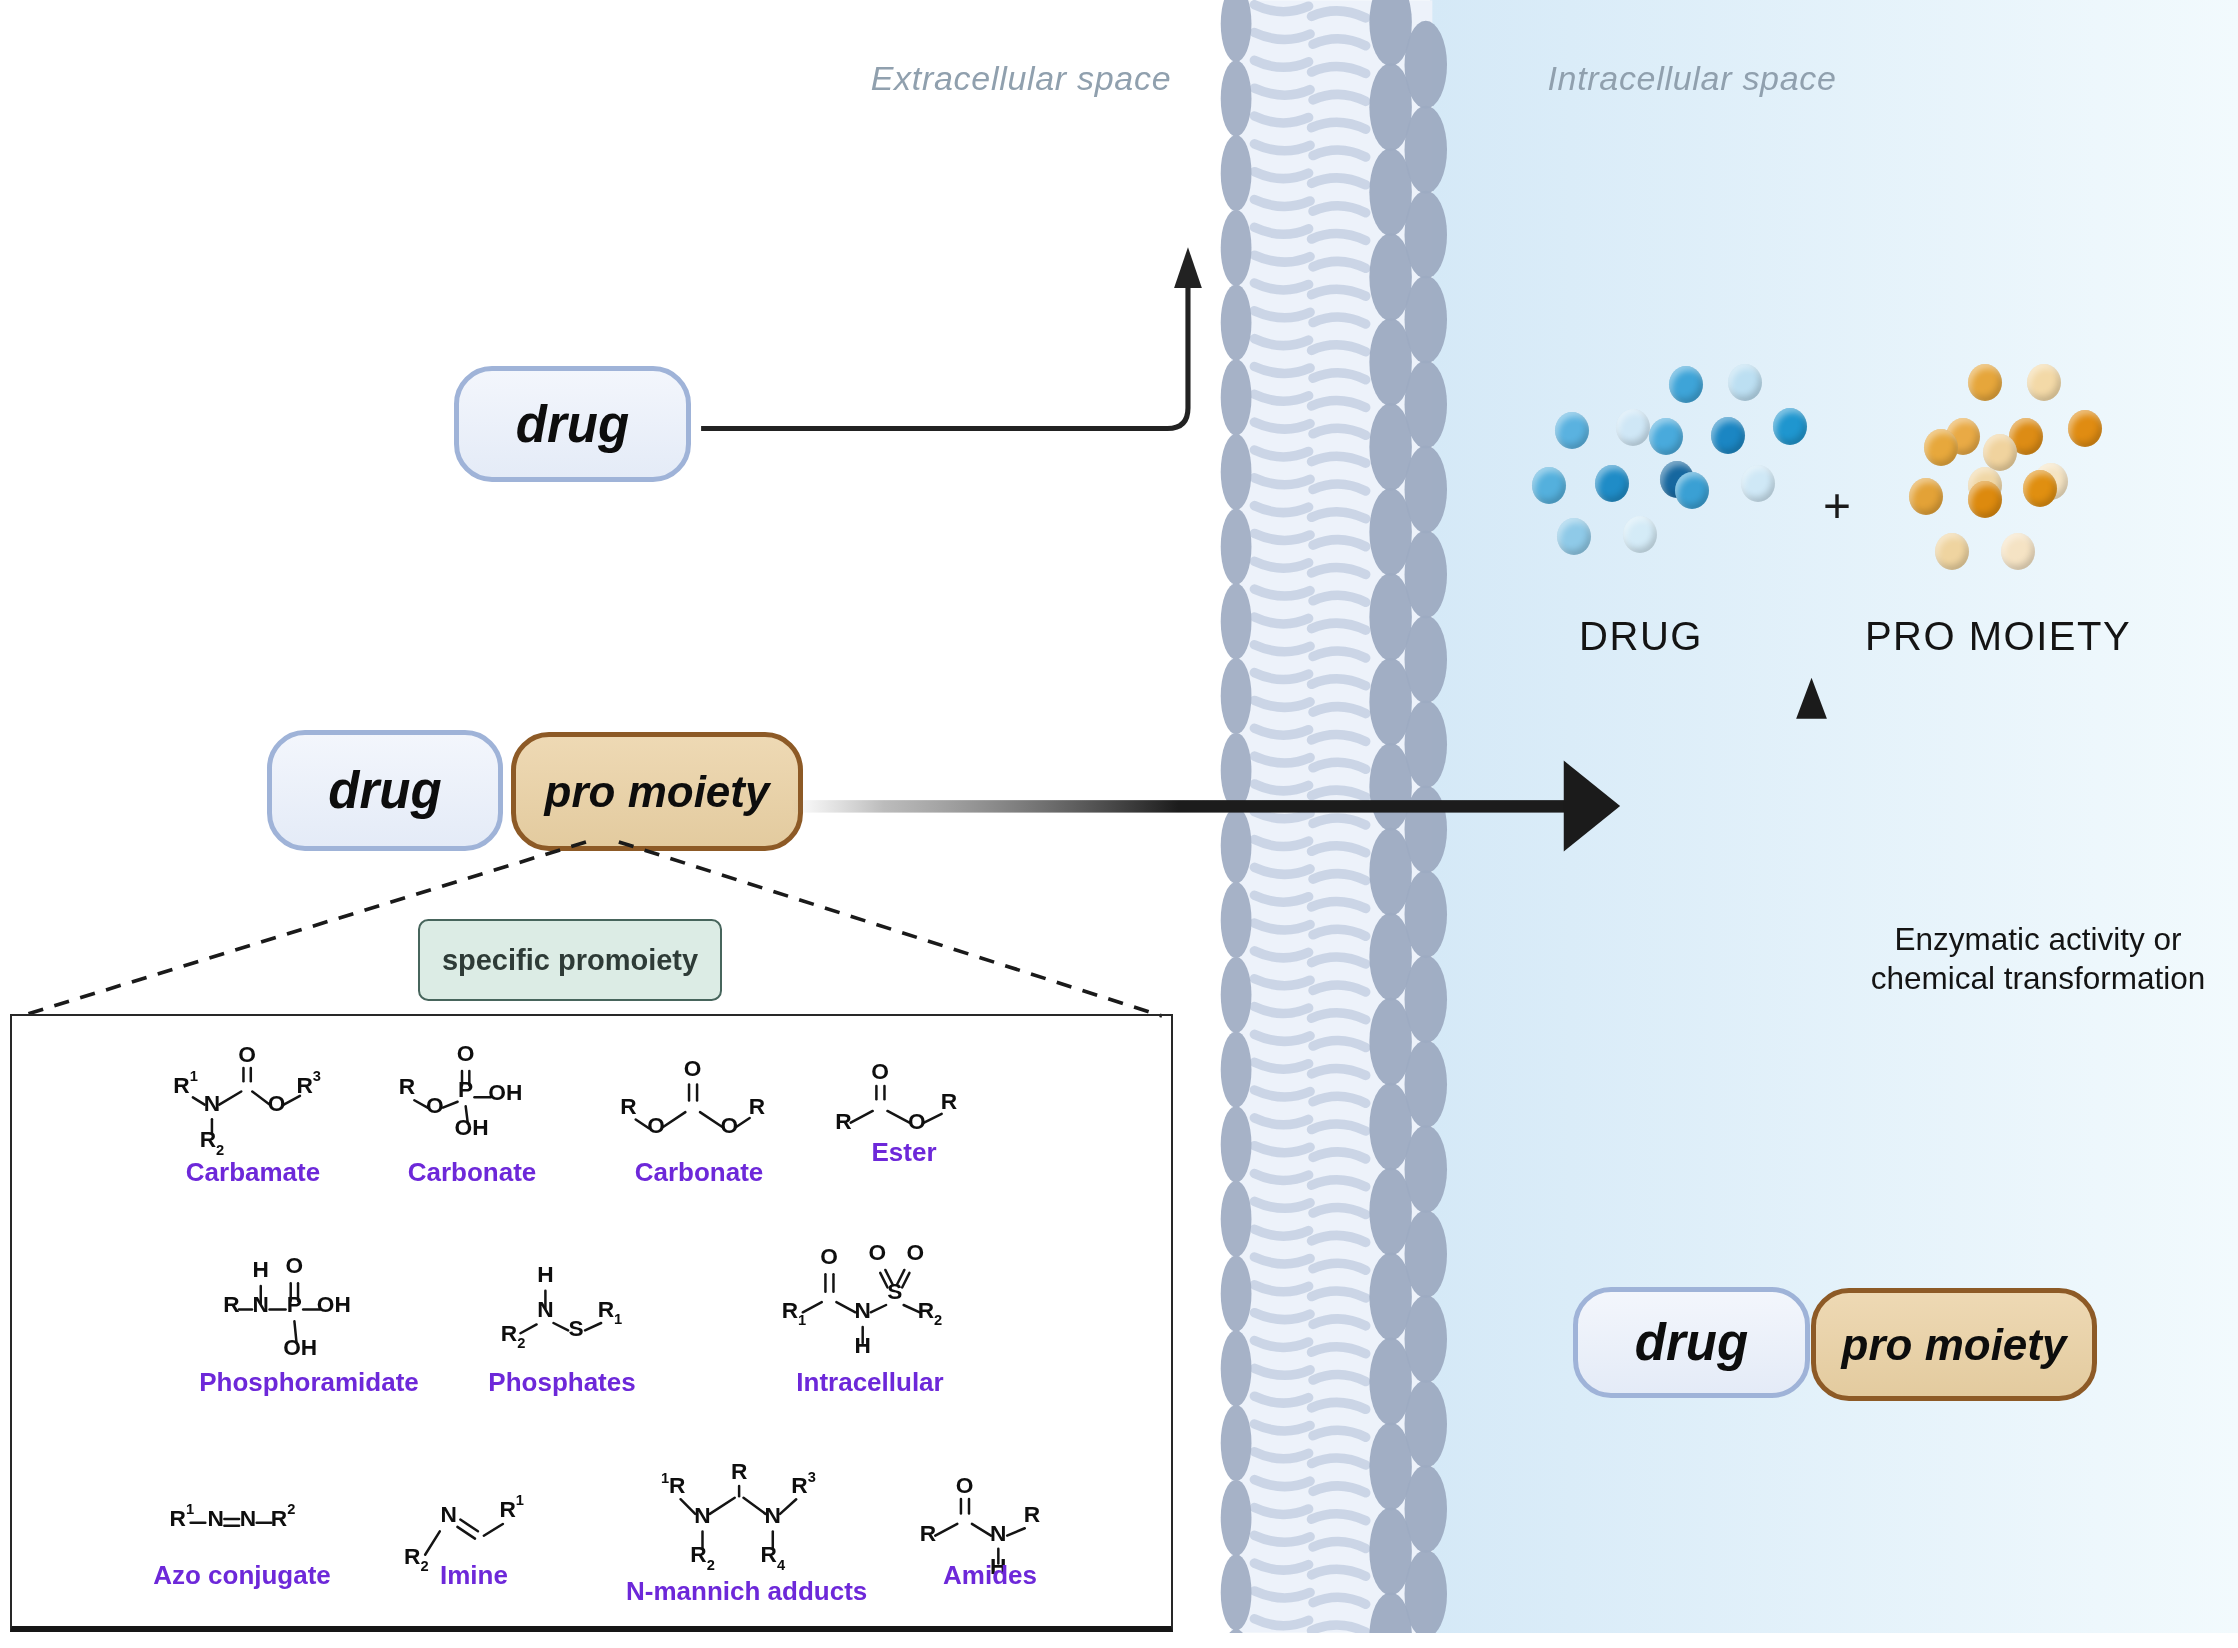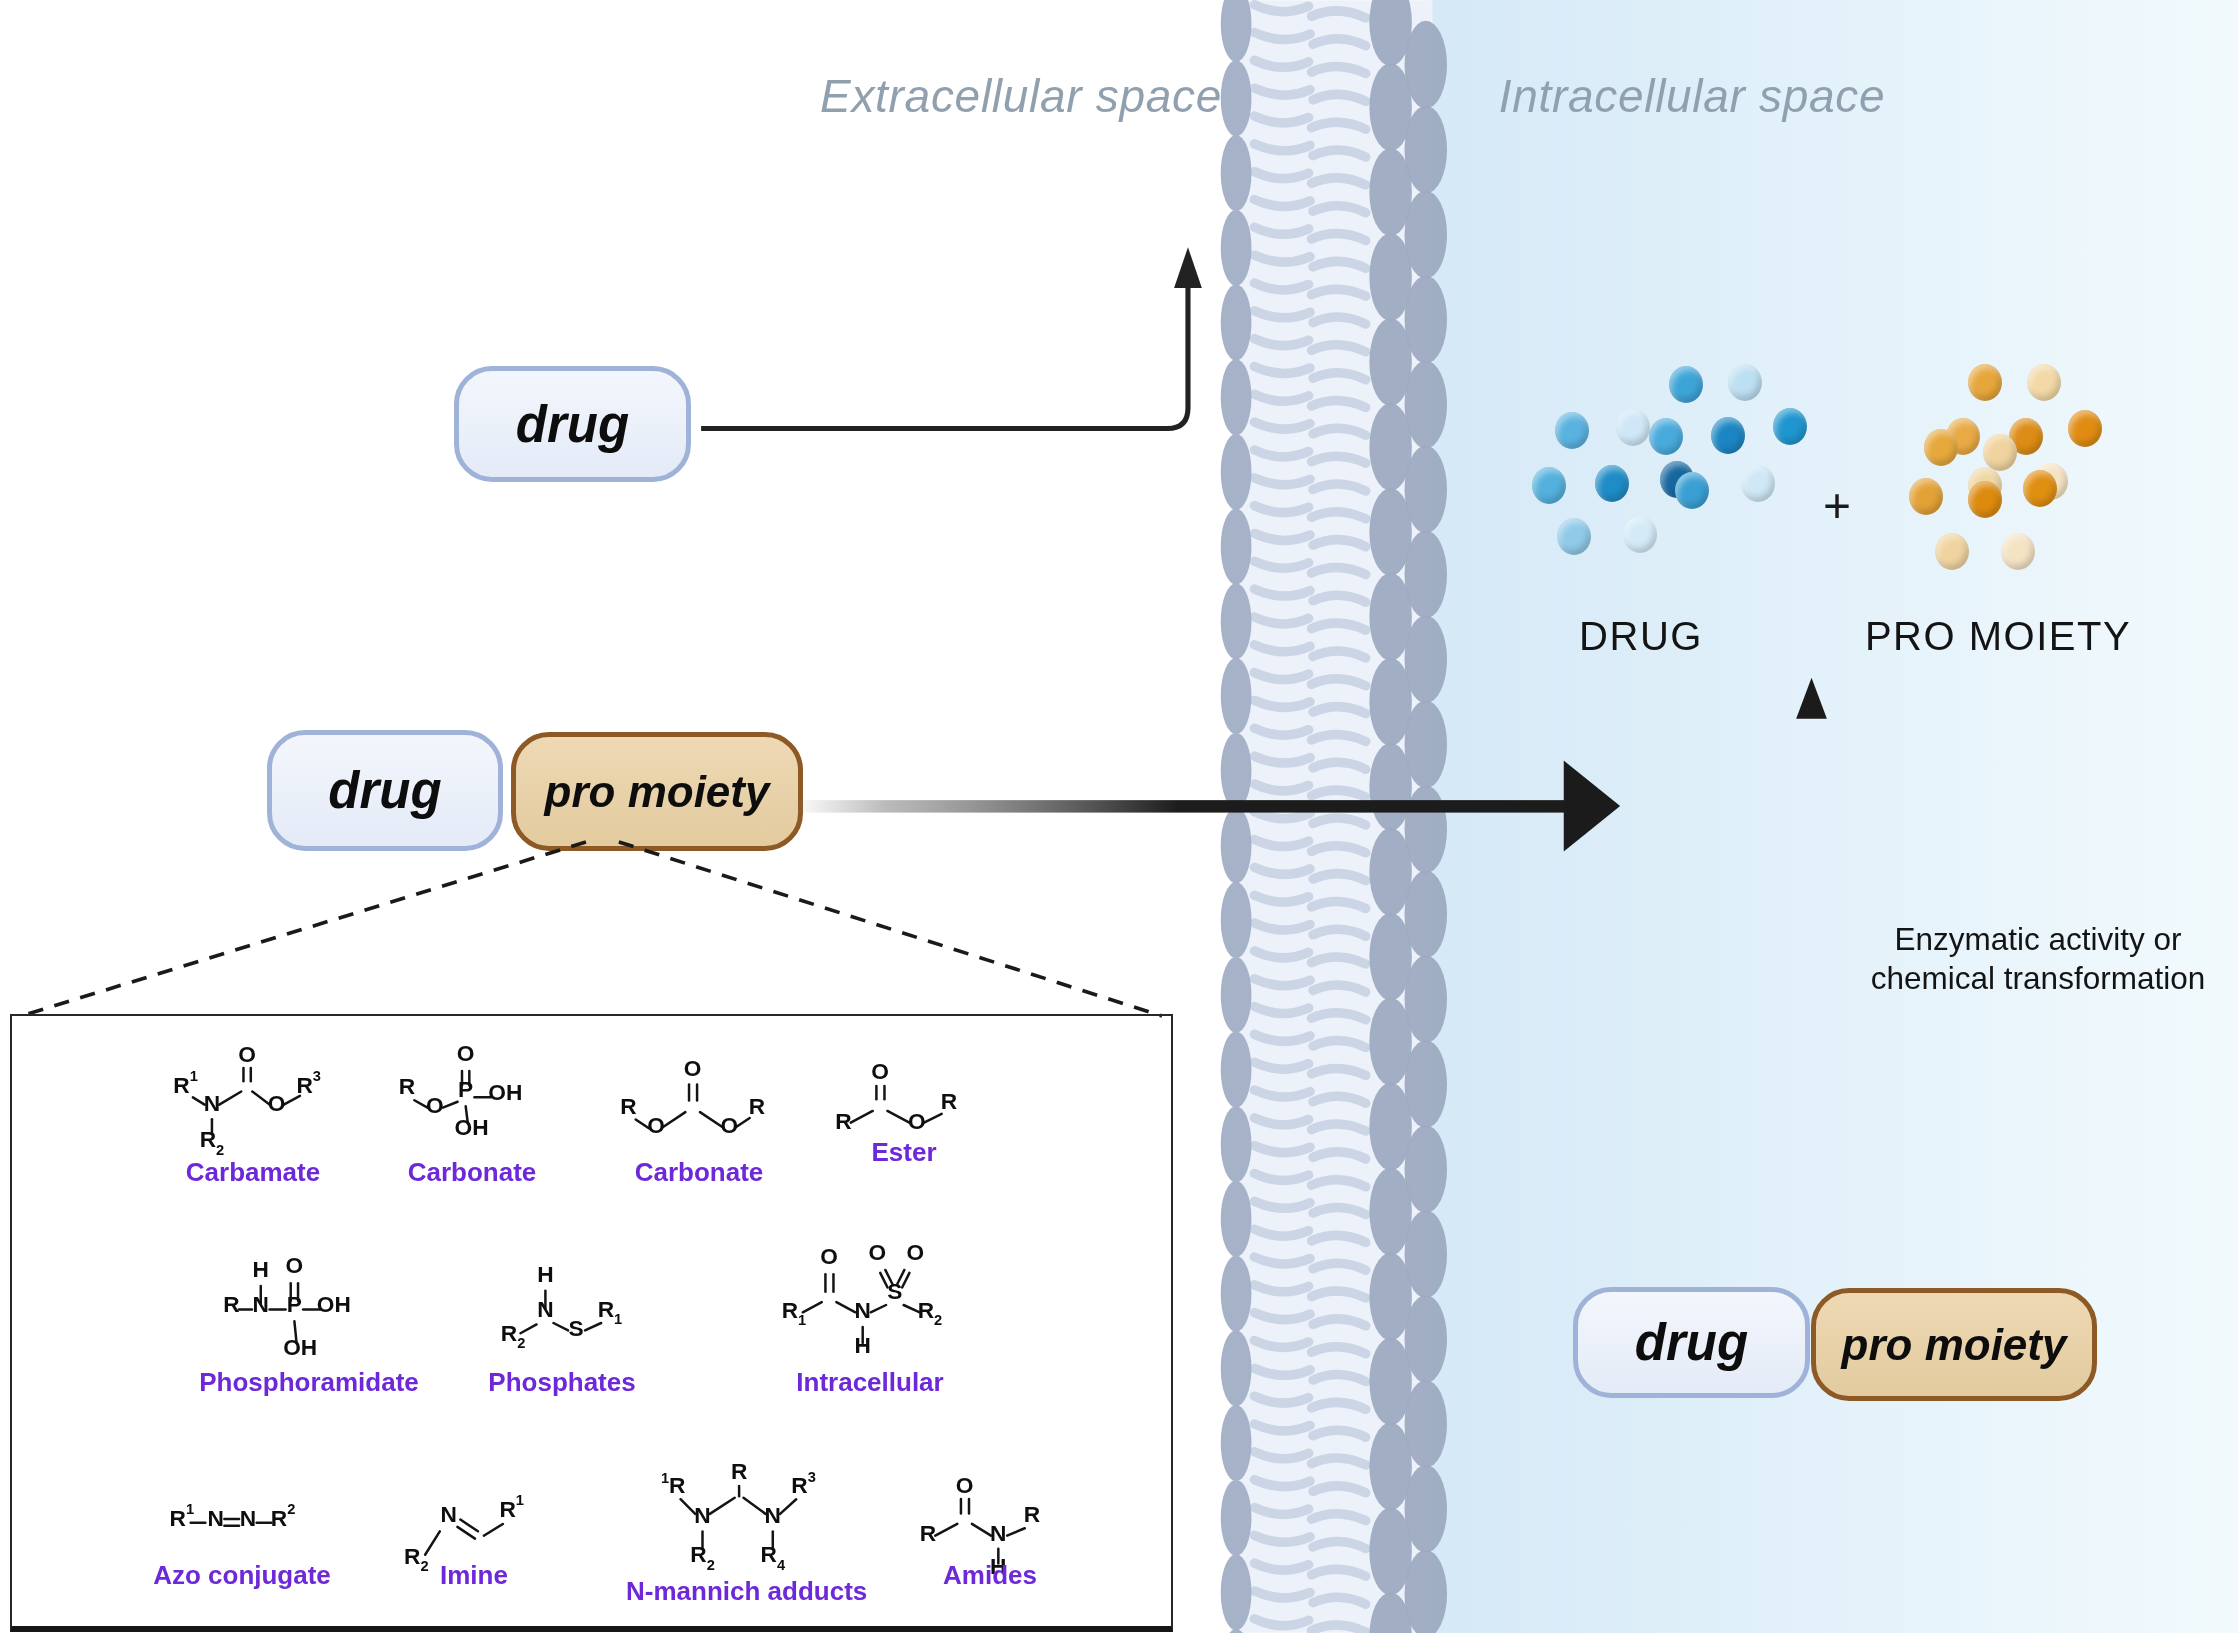--- a/index.html
+++ b/index.html
@@ -1,19 +1,19 @@
 <!DOCTYPE html>
 <html style="font-size:11.7px"><head>
 <meta charset="utf-8">
 <style>
   html,body{margin:0;padding:0;background:#fff;}
   #stage{position:relative;width:2239px;height:1648px;overflow:hidden;background:#fff;
          font-family:"Liberation Sans", sans-serif;color:#161616;}
   .abs{position:absolute;}
-  .space-label{font-style:italic;font-size:46px;color:#90a0ae;letter-spacing:0.7px;white-space:nowrap;margin-top:10px;}
+  .space-label{font-style:italic;font-size:34px;color:#90a0ae;letter-spacing:0.7px;white-space:nowrap;}
   .pill{position:absolute;display:flex;align-items:center;justify-content:center;
         font-weight:700;font-style:italic;color:#0d0d0d;box-sizing:border-box;}
   .pill.drug{background:linear-gradient(#f3f6fc,#e4ebf7);border:5.1px solid #9fb3d8;border-radius:38px;font-size:51px;}
   .pill.pro{background:linear-gradient(#eed9b4,#e3cb9f);border:5.1px solid #8d5a26;border-radius:38px;font-size:44px;}
   .tag{position:absolute;display:flex;align-items:center;justify-content:center;
        background:#dcece5;border:2.9px solid #47655c;border-radius:10.3px;
        font-weight:700;font-size:29px;color:#2e3b37;box-sizing:border-box;}
   .structures-box{position:absolute;background:transparent;border:2.9px solid #282828;border-bottom-width:6.6px;
                   border-bottom-color:#161616;box-sizing:border-box;}
   .struct-label{position:absolute;width:234px;text-align:center;font-weight:700;font-size:26px;color:#6d28d9;white-space:nowrap;}
@@ -246,20 +246,23 @@
     </defs>
     <rect x="0" y="82" width="1058" height="17" fill="url(#shaftGrad)"></rect>
     <polygon points="1055,28 1132,90 1055,152" fill="#1b1b1b"></polygon>
   </svg>
 
   <svg class="abs" style="left:0;top:820px;" width="1245" height="212" viewBox="0 0 1700 290">
     <line x1="800" y1="30" x2="28" y2="268" stroke="#1a1a1a" stroke-width="5" stroke-dasharray="21 16"></line>
     <line x1="845" y1="30" x2="1588" y2="268" stroke="#1a1a1a" stroke-width="5" stroke-dasharray="21 16"></line>
   </svg>
 
+  <div class="tag" style="left:418px;top:919px;width:304px;height:82px;">
+    <span>specific promoiety</span>
+  </div>
 
   <div class="structures-box" style="left:10.3px;top:1014px;width:1163px;height:618px;"></div>
   <div class="abs" id="structures-holder" style="left:0;top:0;">
       <svg width="176" height="110" viewBox="0 0 240 150" style="position: absolute; left: 165px; top: 1046px;">
         <line x1="38" y1="70" x2="54" y2="80" stroke="#141414" stroke-width="3.4" stroke-linecap="round"></line>
         <line x1="74" y1="80" x2="104" y2="62" stroke="#141414" stroke-width="3.4" stroke-linecap="round"></line>
         <line x1="107" y1="48" x2="107" y2="30" stroke="#141414" stroke-width="3.4" stroke-linecap="round"></line>
         <line x1="117" y1="48" x2="117" y2="30" stroke="#141414" stroke-width="3.4" stroke-linecap="round"></line>
         <line x1="119" y1="62" x2="143" y2="80" stroke="#141414" stroke-width="3.4" stroke-linecap="round"></line>
         <line x1="162" y1="80" x2="184" y2="68" stroke="#141414" stroke-width="3.4" stroke-linecap="round"></line>

